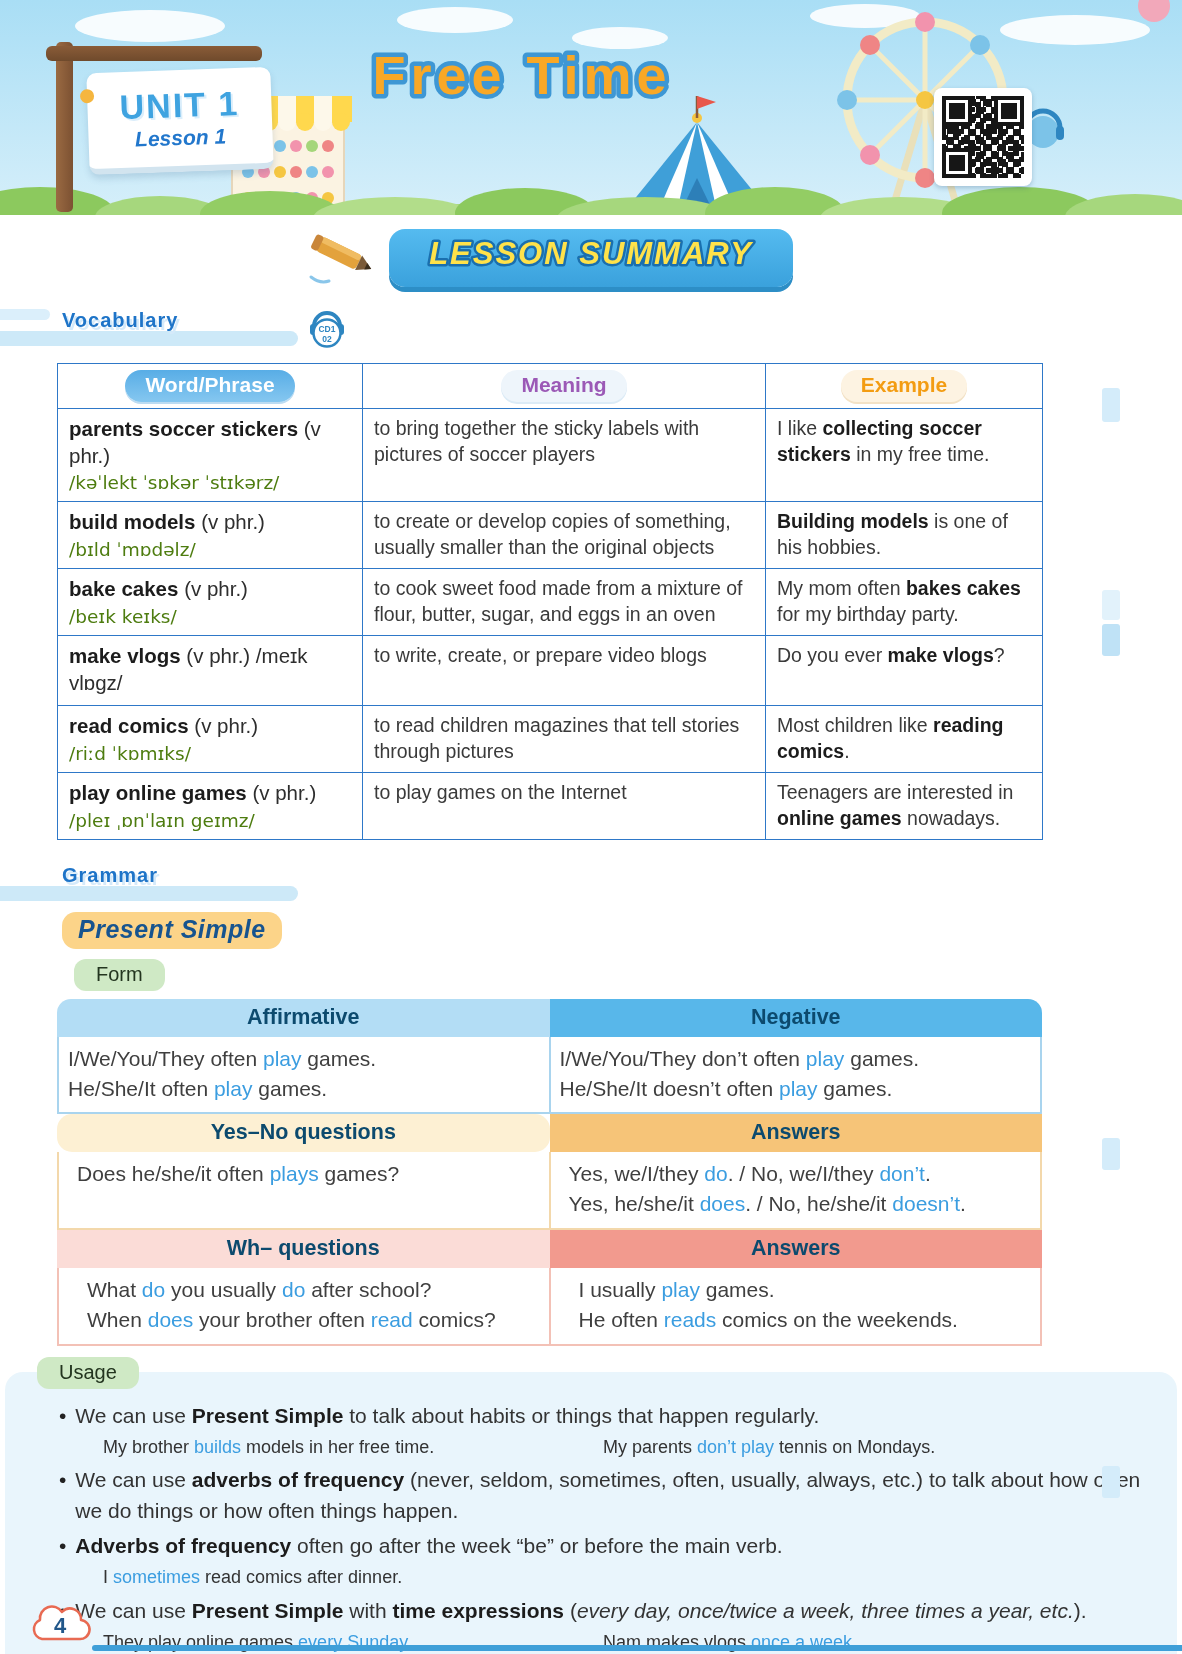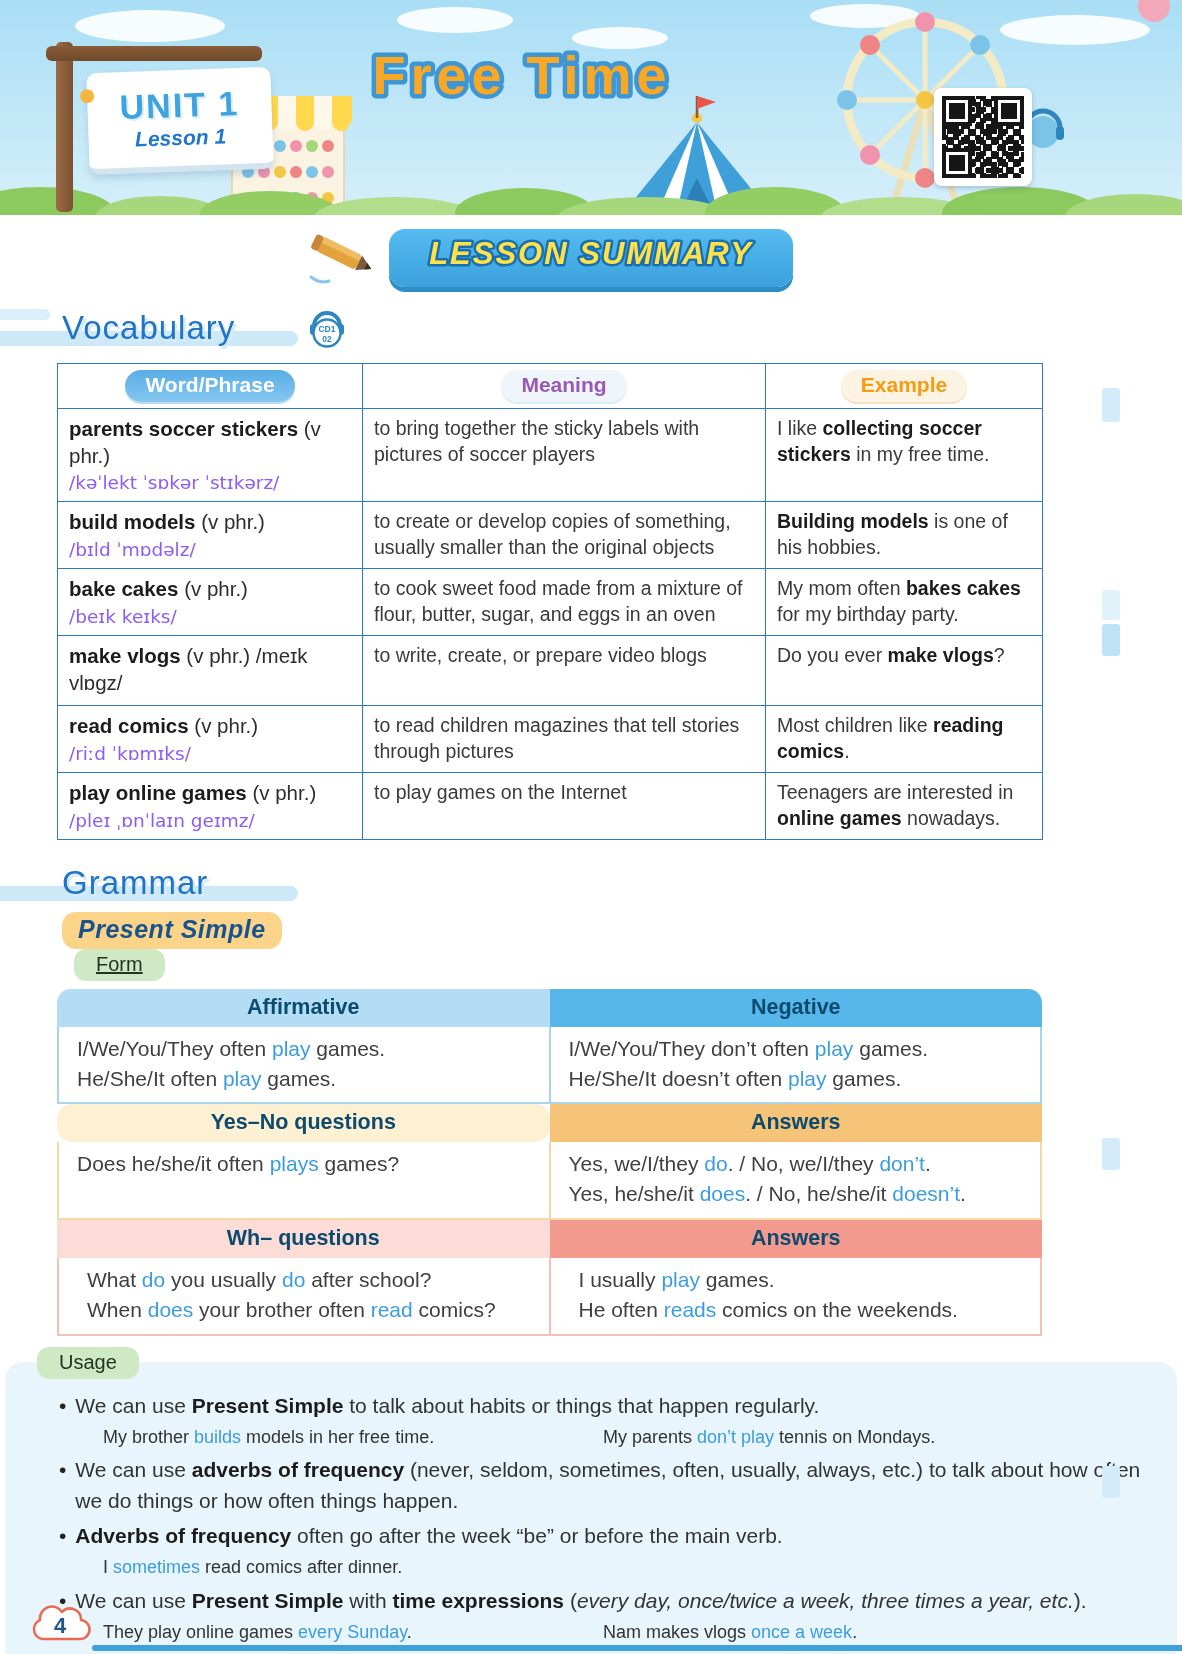--- a/index.html
+++ b/index.html
@@ -45,55 +45,55 @@
   .pencil { position:absolute; left:-86px; top:0; }
   .ribbon { background:linear-gradient(#55bbf0,#3aa1dc); border-radius:16px;
             padding:5px 26px 9px; box-shadow:0 5px 0 #2d8ec6; }
 
   
   .sec-head { position:relative; height:44px; margin-top:22px; }
   .swash { position:absolute; left:0; top:24px; width:298px; height:15px;
            background:#cde9f8; border-radius:0 10px 10px 0; }
   .swash2 { position:absolute; left:0; top:2px; width:50px; height:11px;
            background:#dbeffb; border-radius:0 8px 8px 0; }
-  .sec-title { position:absolute; left:62px; top:2px; font-size:33px; font-weight:normal;
+  .sec-title { position:absolute; left:62px; top:2px; font-size:20px; font-weight:bold;
            color:#1e74c8; letter-spacing:1px; text-shadow:2.5px 2.5px 0 #d5eafa; }
   .cd-icon { position:absolute; left:306px; top:0; }
 
   
   .vtable { width:985px; margin:12px 0 0 57px; border-collapse:collapse; table-layout:fixed; }
   .vtable col.c1{ width:305px; } .vtable col.c2{ width:403px; } .vtable col.c3{ width:277px; }
   .vtable th,.vtable td { border:1.6px solid #2e78c8; padding:7px 11px; vertical-align:top; text-align:left; }
   .vtable thead th { padding:6px 4px; text-align:center; background:#fff; }
   .pill { display:inline-block; border-radius:16px; padding:3px 20px 5px; font-size:21px; font-weight:bold; }
   .pill-blue   { background:linear-gradient(#58ade6,#85c7f0); color:#fff; box-shadow:0 2px 0 #bcdcf2; }
   .pill-purple { background:#eef5fb; color:#9b59b6; box-shadow:0 2px 0 #dcebf6; }
   .pill-orange { background:#fdf3e2; color:#f39c12; box-shadow:0 2px 0 #f3e2c6; }
   .word { font-size:20.5px; color:#2e2e2e; line-height:1.3; }
-  .ipa  { font-family:"DejaVu Sans",sans-serif; font-size:18.5px; color:#8b5cf6; margin-top:2px; line-height:1.25; }
+  .ipa  { font-family:"DejaVu Sans",sans-serif; font-size:18.5px; color:#4d7c0f; margin-top:2px; line-height:1.25; }
   .vtable td { font-size:19.5px; line-height:1.32; color:#3a3a3a; }
   .s-b { font-weight:bold; color:#1c1c1c; }
   .s-blue { color:#3b9de0; }
   .s-i { font-style:italic; }
 
   
   .subhead { margin:6px 0 0 62px; width:fit-content; background:#fcd489; border-radius:14px;
              padding:3px 16px 5px; font-size:25px; font-weight:bold; font-style:italic;
              color:#17548f; letter-spacing:.5px; }
   .pill-green { display:inline-block; background:#cfe9c5; border-radius:12px;
              padding:4px 22px 5px; font-size:20px; color:#23351f; }
-  .form-pill { margin:0 0 0 74px;text-decoration:underline; }
+  .form-pill { margin:10px 0 0 74px; }
   .gtable { width:985px; margin:8px 0 0 57px; display:grid; grid-template-columns:1fr 1fr; }
   .ghead { text-align:center; font-weight:bold; font-size:21.5px; color:#0c4a6e; padding:6px 0 7px; }
   .h-aff { background:#b3ddf5; border-top-left-radius:14px; }
   .h-neg { background:#58b7ea; border-top-right-radius:14px; }
   .h-yn  { background:#fdf0d3;border-radius:15px; } .h-yna { background:#f6c478; }
   .h-wh  { background:#fbdcd7; } .h-wha { background:#f29a8e; }
   .gcell { background:#fff; font-size:21px; line-height:1.42; padding:7px 18px 9px; color:#3f3f3f; }
-  .b-blue   { border:2px solid #a9d4ee; border-top:none; }
+  .b-blue   { border:2px solid #a9d4ee; border-top:none;padding-left:9px; }
   .b-orange { border:2px solid #f3d8ab; border-top:none; }
   .b-pink   { border:2px solid #f3c1b6; border-top:none;padding-left:28px; }
   .cl { border-right-width:1px; } .cr { border-left-width:1px; }
 
   
   .usage-box { position:relative; width:1122px; margin:26px auto 0; background:#e9f5fc;
                border-radius:18px; padding:24px 26px 16px 24px; }
   .usage-pill { position:absolute; left:32px; top:-15px; }
   .u-bullet { display:flex; padding-left:30px; font-size:21px; line-height:1.45; margin-top:5px; color:#333; }
   .u-bullet::before { content:"•"; margin-right:9px; color:#222; }

